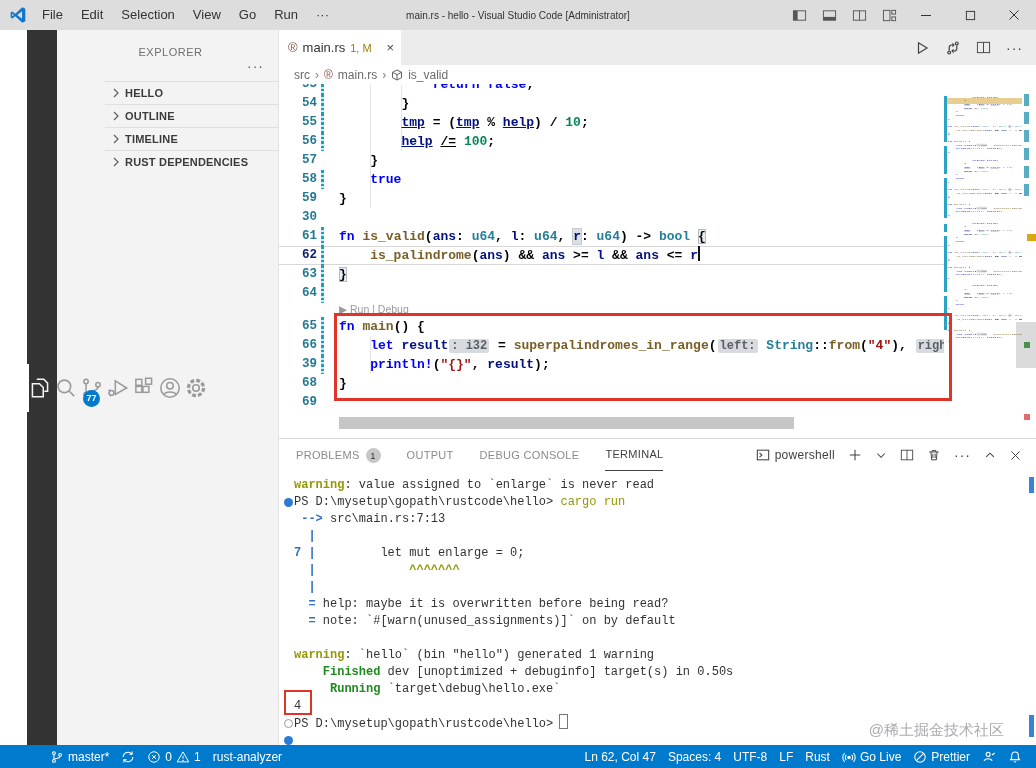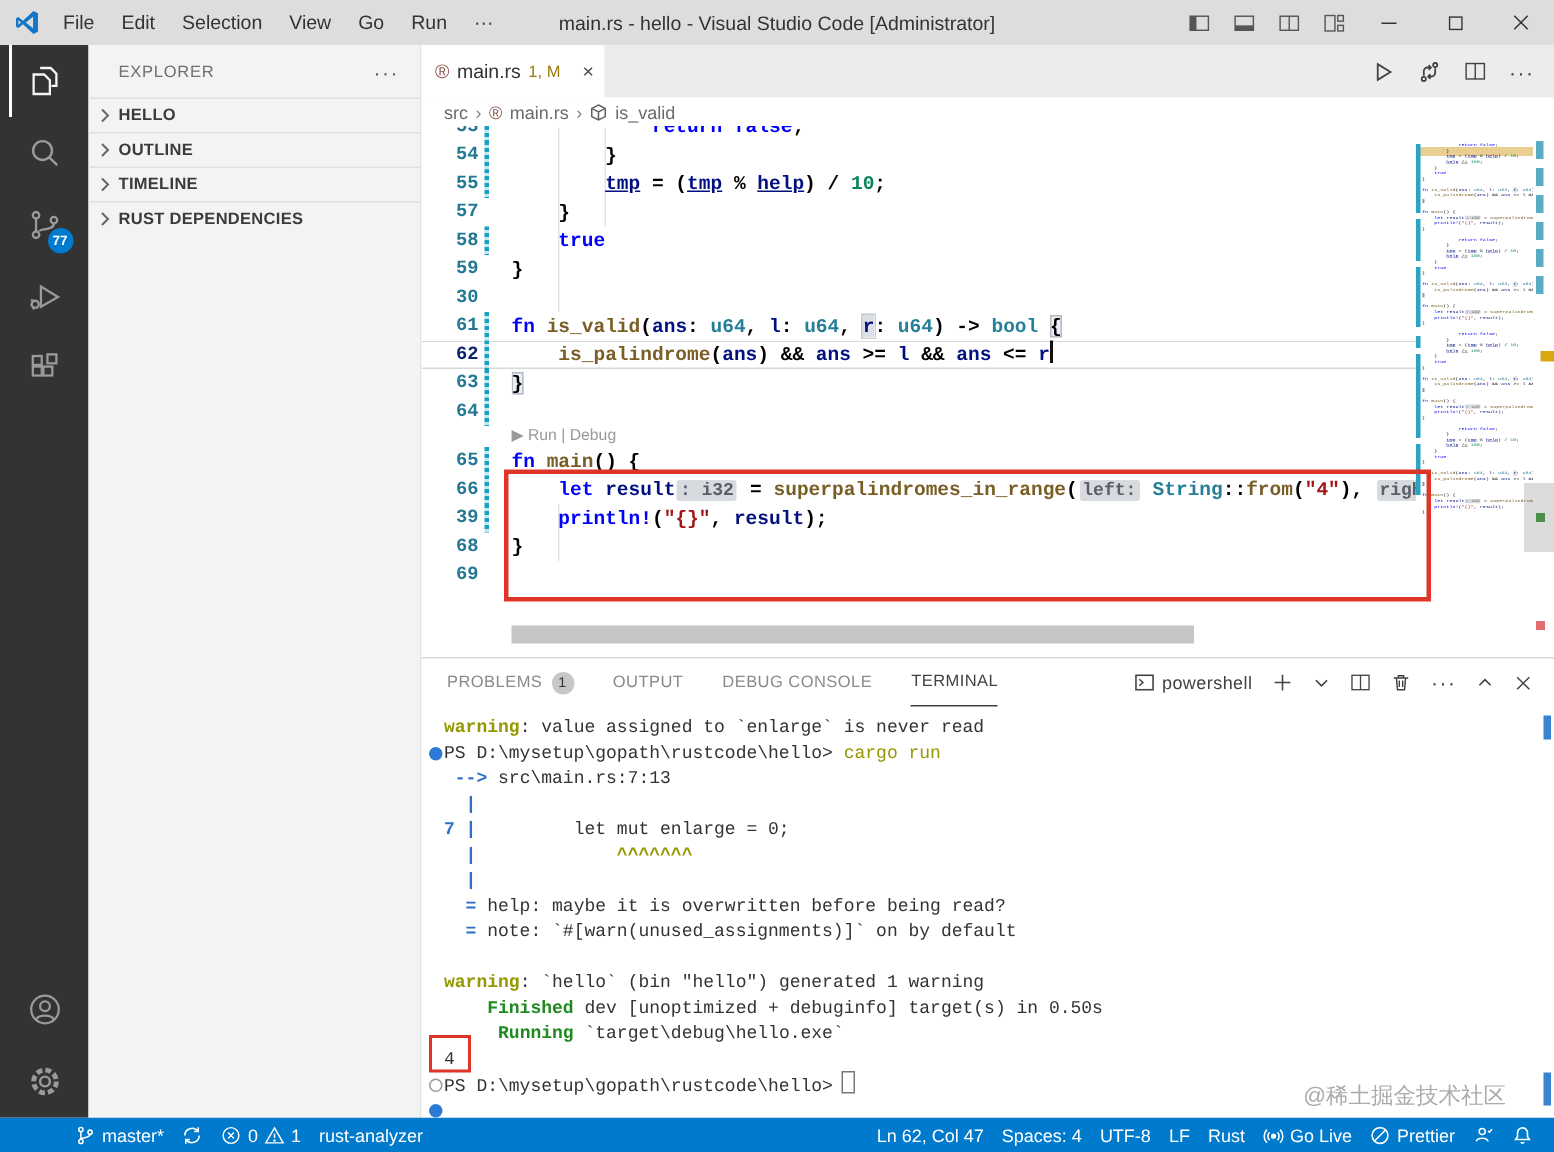--- a/index.html
+++ b/index.html
@@ -3,39 +3,39 @@
 <meta charset="utf-8">
 <style>
   html,body{margin:0;padding:0;background:#888;}
   #app{width:1036px;height:768px;position:relative;font-family:"Liberation Sans",sans-serif;
        background:#fff;overflow:hidden;cursor:default;}
   
   .titlebar{height:30px;background:#dddddd;display:flex;align-items:center;position:relative;}
   .vslogo{width:18px;height:18px;margin:0 6px 0 9px;flex:none;}
   .menus{display:flex;height:30px;}
   .menu-item{padding:0 9px;font-size:13px;color:#333;line-height:30px;}
-  .window-title{position:absolute;left:50%;transform:translateX(-50%);font-size:13px;color:#333;white-space:nowrap;}
+  .window-title{position:absolute;left:50%;transform:translateX(-50%);font-size:10px;color:#333;white-space:nowrap;}
   .tb-right{margin-left:auto;display:flex;align-items:center;height:100%;}
   .layout-btn{width:30px;height:30px;display:flex;align-items:center;justify-content:center;color:#555;}
   .win-btn{width:44px;height:30px;display:flex;align-items:center;justify-content:center;color:#333;font-size:13px;}
   
   .main{display:flex;height:715px;}
-  .activitybar{width:59px;background:#333333;display:flex;flex-direction:column;align-items:center;flex:none;}
+  .activitybar{width:30px;background:#333333;display:flex;flex-direction:row;align-items:center;flex:none;margin-left:27px;}
   .ab-item{width:48px;height:48px;display:flex;align-items:center;justify-content:center;color:#9a9a9a;position:relative;}
   .ab-item.active{color:#f5f5f5;}
   .ab-item.active::before{content:"";position:absolute;left:0;top:0;bottom:0;width:2px;background:#fff;}
   .ab-badge{position:absolute;bottom:5px;right:5px;background:#007acc;color:#fff;border-radius:9px;
             min-width:17px;height:17px;font-size:9px;font-weight:bold;line-height:17px;text-align:center;}
   .ab-bottom{margin-top:auto;}
   
   .sidebar{width:222px;background:#f3f3f3;border-right:1px solid #e2e2e2;flex:none;box-sizing:border-box;}
-  .sb-header{height:35px;display:flex;align-items:center;padding:0 14px 0 20px;font-size:11px;color:#6f6f6f;letter-spacing:.5px;}
+  .sb-header{height:35px;display:flex;align-items:center;padding:16px 14px 0 20px;font-size:11px;color:#6f6f6f;letter-spacing:.5px;flex-direction:column;}
   .sb-more{margin-left:auto;color:#616161;font-size:14px;letter-spacing:1px;}
   .sb-section{height:22px;display:flex;align-items:center;font-size:11px;font-weight:bold;color:#3b3b3b;
-              border-top:1px solid #e0e0e0;padding-left:3px;letter-spacing:.2px;}
+              border-top:1px solid #e0e0e0;padding-left:3px;letter-spacing:.2px;margin-left:48px;}
   .sb-chev{width:16px;height:16px;color:#646465;flex:none;margin-right:1px;}
   
   .right-col{flex:1;display:flex;flex-direction:column;min-width:0;}
   .editor-area{height:408px;display:flex;flex-direction:column;background:#fff;}
   .tabbar{height:35px;background:#ececec;display:flex;align-items:stretch;flex:none;}
   .tab{width:122px;background:#fff;display:flex;align-items:center;padding:0 7px 0 9px;font-size:13px;color:#333;gap:5px;box-sizing:border-box;}
   .rust-icon{color:#8d564e;font-size:13px;}
   .tab-badge{color:#9b7a0a;font-size:11px;}
   .tab-close{margin-left:auto;font-size:13px;color:#474747;}
   .editor-actions{margin-left:auto;display:flex;align-items:center;gap:15px;padding-right:13px;color:#424242;}
@@ -297,20 +297,21 @@
         </div>
 
         <div class="code-wrap">
           <div class="guide" style="left:122px;top:1px;height:66px;"></div>
           <div class="guide" style="left:91px;top:1px;height:123px;"></div>
           <div class="guide" style="left:91px;top:252px;height:38px;"></div>
           <div id="code-lines" class="code-lines">
               <div class="code-row"><span class="gutter">53</span><span class="modmark on"></span><span class="code-text"><span class="tk-txt">            </span><span class="tk-kw">return</span><span class="tk-txt"> </span><span class="tk-kw">false</span><span class="tk-txt">;</span></span></div>
               <div class="code-row"><span class="gutter">54</span><span class="modmark on"></span><span class="code-text"><span class="tk-txt">        }</span></span></div>
               <div class="code-row"><span class="gutter">55</span><span class="modmark on"></span><span class="code-text"><span class="tk-txt">        </span><span class="tk-varu">tmp</span><span class="tk-txt"> = (</span><span class="tk-varu">tmp</span><span class="tk-txt"> % </span><span class="tk-varu">help</span><span class="tk-txt">) / </span><span class="tk-num">10</span><span class="tk-txt">;</span></span></div>
+              <div class="code-row"><span class="gutter">56</span><span class="modmark on"></span><span class="code-text"><span class="tk-txt">        </span><span class="tk-varu">help</span><span class="tk-txt"> </span><span class="tk-opu">/=</span><span class="tk-txt"> </span><span class="tk-num">100</span><span class="tk-txt">;</span></span></div>
               <div class="code-row"><span class="gutter">57</span><span class="modmark"></span><span class="code-text"><span class="tk-txt">    }</span></span></div>
               <div class="code-row"><span class="gutter">58</span><span class="modmark on"></span><span class="code-text"><span class="tk-txt">    </span><span class="tk-kw">true</span></span></div>
               <div class="code-row"><span class="gutter">59</span><span class="modmark"></span><span class="code-text"><span class="tk-txt">}</span></span></div>
               <div class="code-row"><span class="gutter">30</span><span class="modmark"></span><span class="code-text"></span></div>
               <div class="code-row"><span class="gutter">61</span><span class="modmark on"></span><span class="code-text"><span class="tk-kw">fn</span><span class="tk-txt"> </span><span class="tk-fn">is_valid</span><span class="tk-txt">(</span><span class="tk-var">ans</span><span class="tk-txt">: </span><span class="tk-type">u64</span><span class="tk-txt">, </span><span class="tk-var">l</span><span class="tk-txt">: </span><span class="tk-type">u64</span><span class="tk-txt">, </span><span class="tk-varhl">r</span><span class="tk-txt">: </span><span class="tk-type">u64</span><span class="tk-txt">) -&gt; </span><span class="tk-type">bool</span><span class="tk-txt"> </span><span class="tk-brkt">{</span></span></div>
               <div class="code-row current"><span class="gutter">62</span><span class="modmark on"></span><span class="code-text"><span class="tk-txt">    </span><span class="tk-fn">is_palindrome</span><span class="tk-txt">(</span><span class="tk-var">ans</span><span class="tk-txt">) &amp;&amp; </span><span class="tk-var">ans</span><span class="tk-txt"> &gt;= </span><span class="tk-var">l</span><span class="tk-txt"> &amp;&amp; </span><span class="tk-var">ans</span><span class="tk-txt"> &lt;= </span><span class="tk-var">r</span><span class="tk-cursor"></span></span></div>
               <div class="code-row"><span class="gutter">63</span><span class="modmark on"></span><span class="code-text"><span class="tk-brkt">}</span></span></div>
               <div class="code-row"><span class="gutter">64</span><span class="modmark on"></span><span class="code-text"></span></div>
               <div class="codelens-row">▶ Run | Debug</div>
               <div class="code-row"><span class="gutter">65</span><span class="modmark on"></span><span class="code-text"><span class="tk-kw">fn</span><span class="tk-txt"> </span><span class="tk-fn">main</span><span class="tk-txt">() {</span></span></div>

